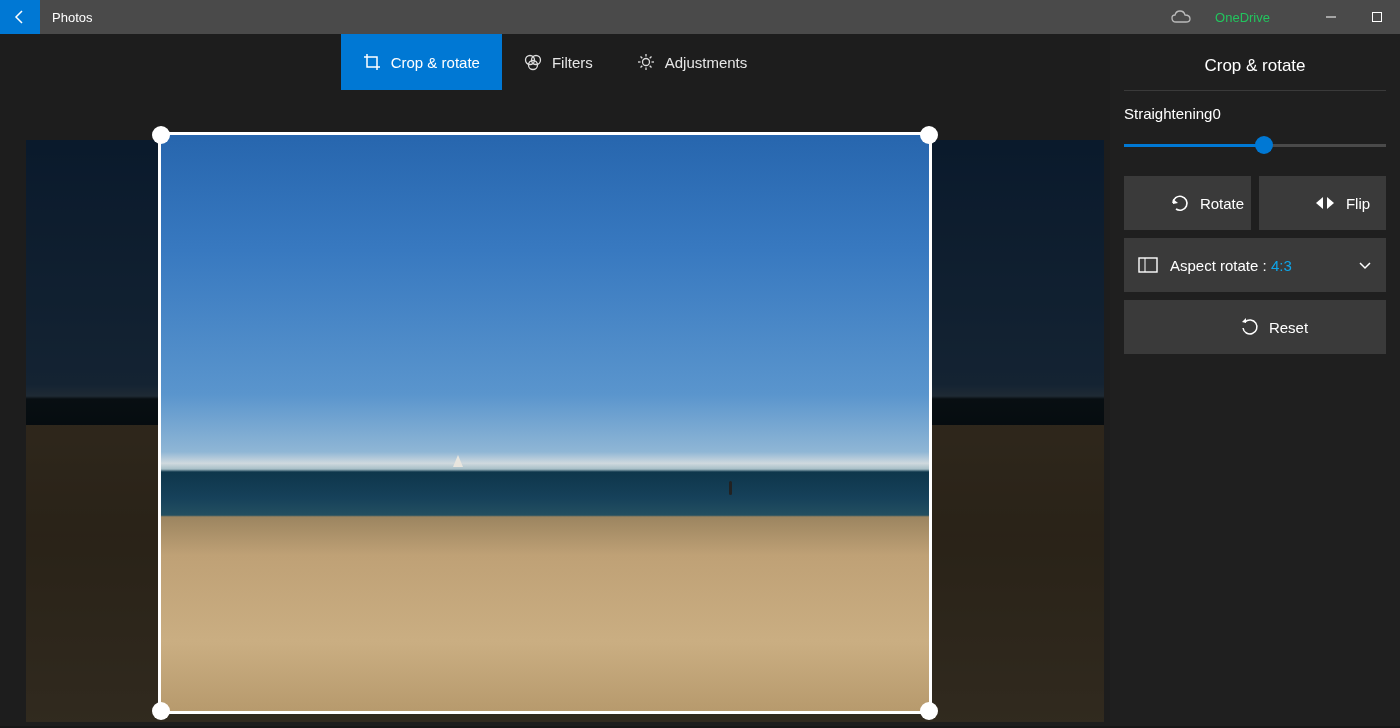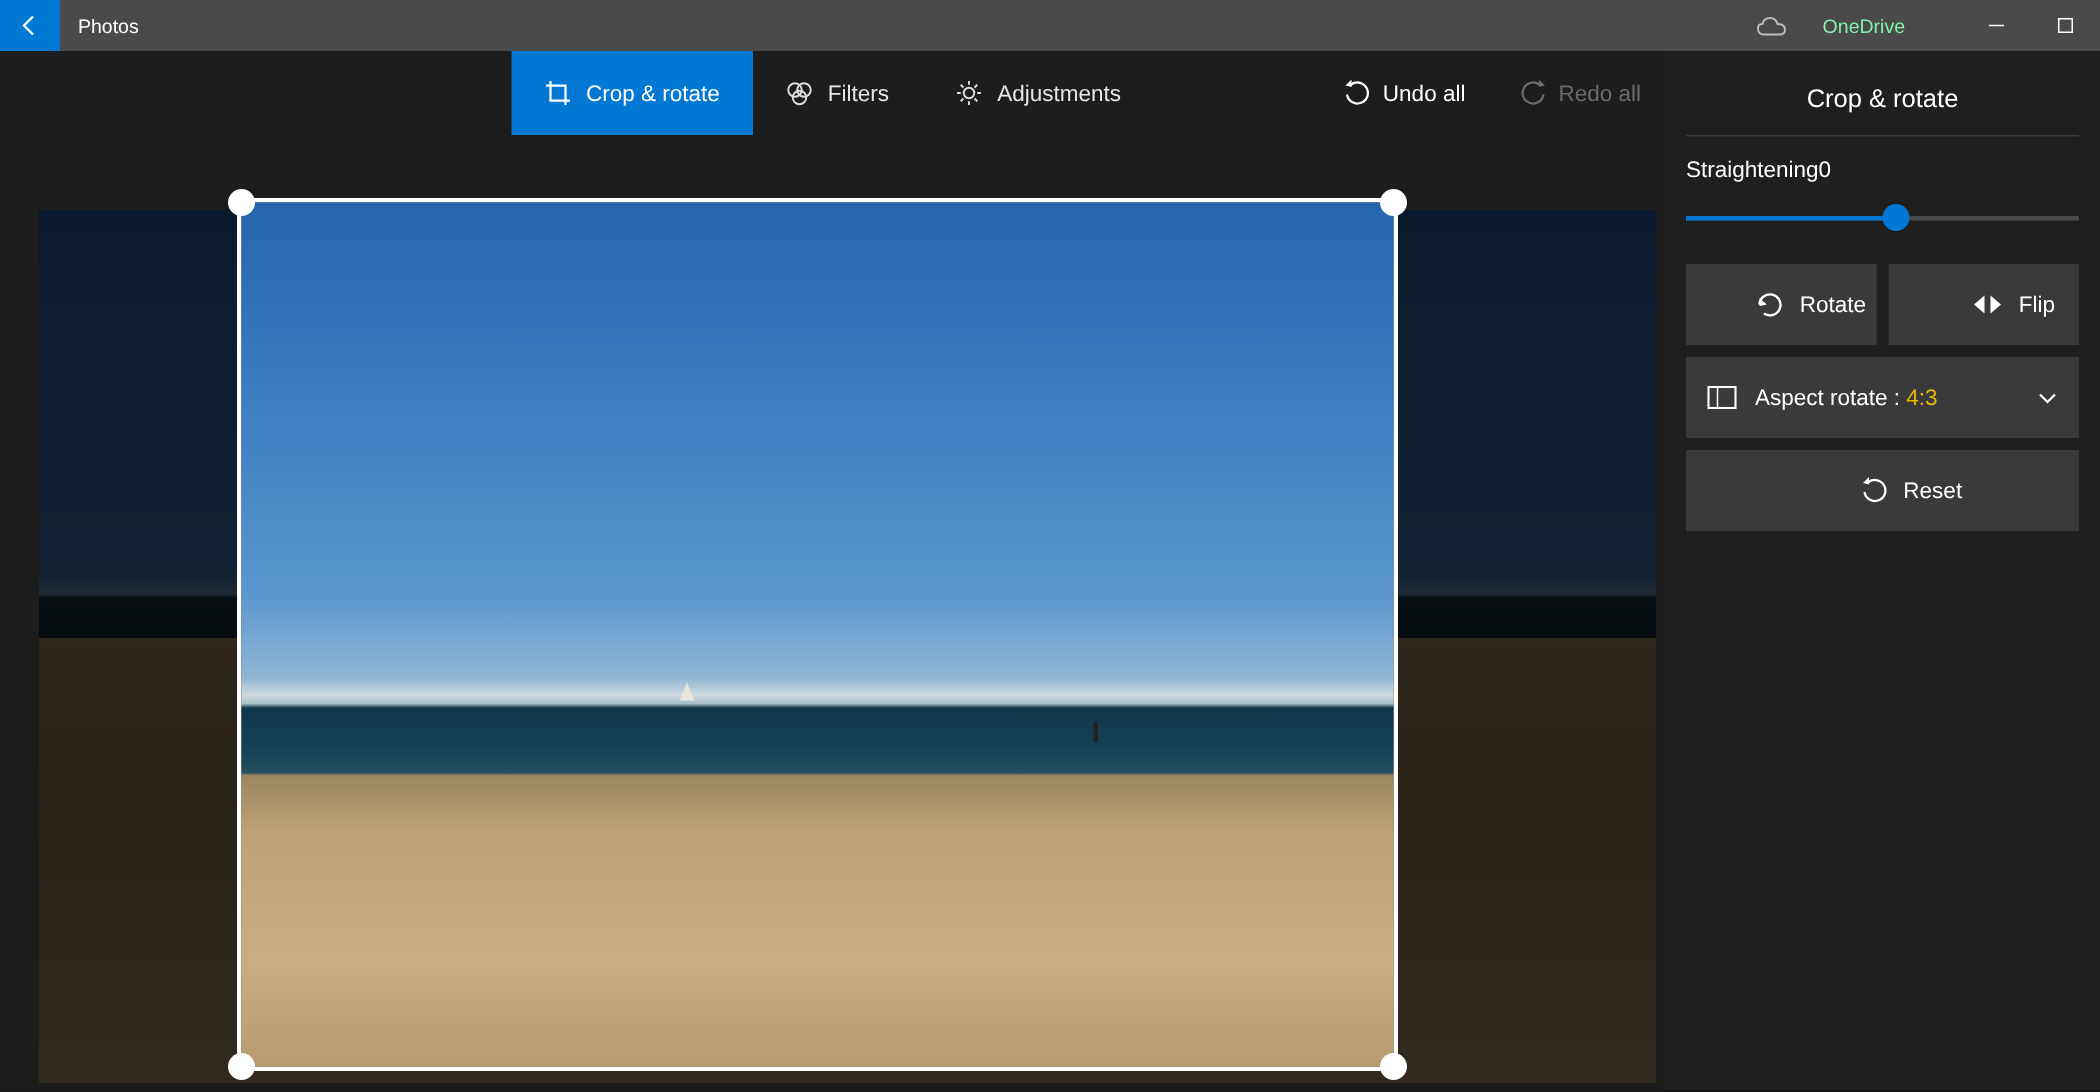--- a/index.html
+++ b/index.html
@@ -2,21 +2,21 @@
 <html><head>
 <meta charset="utf-8">
 <style>
   * { box-sizing: border-box; margin: 0; padding: 0; font-family: "Segoe UI", Arial, sans-serif; }
   html, body { width: 1400px; height: 728px; overflow: hidden; background: #171717; color: #fff; }
   
   
   .titlebar { height: 34px; background: #4a4a4a; display: flex; align-items: center; position: relative; }
   .back-btn { width: 40px; height: 36px; background: #0078d4; display: flex; align-items: center; justify-content: center; cursor: pointer; }
   .app-title { margin-left: 12px; font-size: 13px; color: #fff; }
-  .onedrive { position: absolute; right: 130px; display: flex; align-items: flex-end; gap: 24px; font-size: 13px; color: #86efac; }
+  .onedrive { position: absolute; right: 130px; display: flex; align-items: flex-start; gap: 24px; font-size: 13px; color: #22c55e; }
   .win-controls { position: absolute; right: 0; display: flex; height: 36px; }
   .win-btn { width: 46px; display: flex; align-items: center; justify-content: center; cursor: pointer; }
   
   
   .body { display: flex; height: calc(728px - 36px); }
   .main { flex: 1; position: relative; background: #1d1d1d; }
   .side { width: 290px; background: #1f1f1f; padding: 0; }
   
   
   .toolbar { height: 56px; display: flex; align-items: stretch; justify-content: center; position: relative; }
@@ -51,21 +51,21 @@
   .section { padding: 14px 14px 0; }
   .row { display:flex; justify-content:flex-start; align-items:center; font-size:15px; margin-bottom:10px; }
   .slider { position:relative; height:28px; margin-bottom:16px; }
   .track { position:absolute; top:12px; left:0; right:0; height:3px; background:#4a4a4a; }
   .fill { position:absolute; top:12px; left:0; width:52%; height:3px; background:#0078d4; }
   .thumb { position:absolute; top:4px; left:50%; width:18px; height:18px; background:#0078d4; border-radius:50%; cursor:grab; }
   .btn-row { display:flex; gap:8px; margin-bottom:8px; }
   .btn { flex:1; height:54px; background:#3a3a3a; display:flex; align-items:center; justify-content:center; gap:10px; cursor:pointer; font-size:15px;padding-left:39px; }
   .btn-full { width:100%; }
   .select { background:#3a3a3a; height:54px; display:flex; align-items:center; padding:0 14px; justify-content:space-between; cursor:pointer; margin-bottom:8px; font-size:15px; }
-  .dim { color:#eab308; }
+  .dim { color:#0ea5e9; }
   
   svg { display:block; }
 </style>
 </head>
 <body>
 
 <div class="titlebar">
   <div class="back-btn">
     <svg width="16" height="16" viewBox="0 0 16 16">
         <path d="M10 2 L4 8 L10 14" stroke="#fff" stroke-width="1.5" fill="none"></path>
@@ -118,36 +118,20 @@
               <line x1="1" y1="9" x2="3.5" y2="9"></line>
               <line x1="14.5" y1="9" x2="17" y2="9"></line>
               <line x1="3.5" y1="3.5" x2="5.3" y2="5.3"></line>
               <line x1="12.7" y1="12.7" x2="14.5" y2="14.5"></line>
               <line x1="14.5" y1="3.5" x2="12.7" y2="5.3"></line>
               <line x1="5.3" y1="12.7" x2="3.5" y2="14.5"></line>
             </g>
           </svg>
         <span>Adjustments</span>
       </div>
-      <div class="toolbar-right">
-        <div class="tool-action">
-          <svg width="18" height="18" viewBox="0 0 18 18">
-              <path d="M4 4 A7 7 0 1 1 2 10" fill="none" stroke="#fff" stroke-width="1.5"></path>
-              <path d="M5 0 L1 4 L5 5 Z" fill="#fff"></path>
-            </svg>
-          <span>Undo all</span>
-        </div>
-        <div class="tool-action disabled">
-          <svg width="18" height="18" viewBox="0 0 18 18">
-              <path d="M14 4 A7 7 0 1 0 16 10" fill="none" stroke="#6c6c6c" stroke-width="1.5"></path>
-              <path d="M13 0 L17 4 L13 5 Z" fill="#6c6c6c"></path>
-            </svg>
-          <span>Redo all</span>
-        </div>
-      </div>
     </div>
 
     <div class="canvas-area">
       <div class="photo-full"></div>
       <div class="crop-box">
         <div class="crop-img">
           <div class="sail"></div>
           <div class="person"></div>
         </div>
         <div class="handle h-tl"></div>

